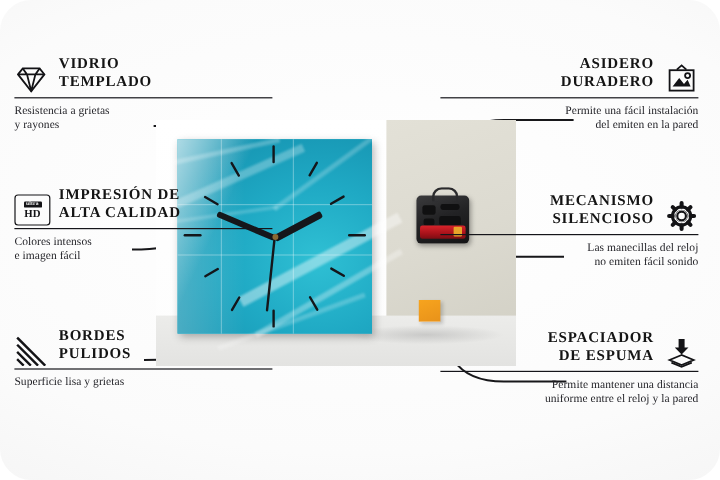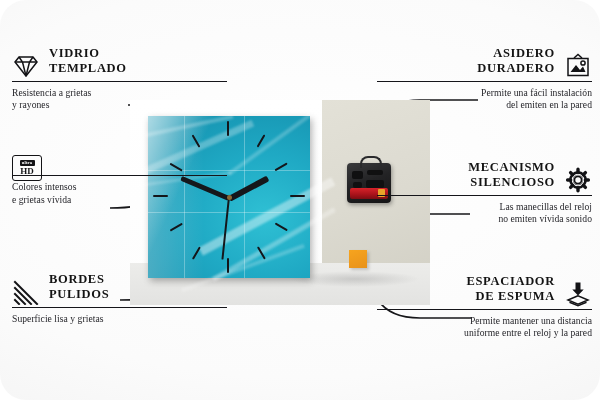--- a/index.html
+++ b/index.html
@@ -85,21 +85,21 @@
   .batt-plus{position:absolute;right:3px;top:1px;width:7px;height:8px;background:#e8a42a;border-radius:1px;}
   .spacer{
     position:absolute;left:219px;top:150px;width:18px;height:18px;
     background:linear-gradient(160deg,#f7a41e 0%,#e8921a 100%);
     box-shadow:2px 2px 3px rgba(0,0,0,.18);
   }
 
   
   .feat{position:absolute;width:215px;}
   .feat.left{left:12px;text-align:left;}
-  .feat.right{right:8px;text-align:right;}
+  .feat.right{right:18px;text-align:right;}
   .feat-head{display:flex;align-items:center;gap:9px;}
   .feat.right .feat-head{justify-content:flex-end;}
   .feat-title{
     font-size:12.5px;font-weight:700;letter-spacing:.055em;color:#141414;
     line-height:1.22;text-transform:uppercase;
   }
   .feat-rule{height:1.4px;background:#15151a;margin:4px 0 5px;}
   .feat-desc{
     font-size:9.6px;color:#25252a;line-height:1.3;letter-spacing:.005em;
   }
@@ -211,25 +211,29 @@
   </div>
 
   <div class="feat left p2">
     <div class="feat-head">
       <span class="ico">
         <span class="hd-badge">
           <span class="hd-ultra">ultra</span>
           <span class="hd-text">HD</span>
         </span>
       </span>
+      <div class="feat-title">
+        <div>IMPRESIÓN DE</div>
+        <div>ALTA CALIDAD</div>
+      </div>
     </div>
     <div class="feat-rule"></div>
     <div class="feat-desc">
       <div>Colores intensos</div>
-      <div>e grietas vívida</div>
+      <div>e imagen fácil</div>
     </div>
   </div>
 
   <div class="feat left p3">
     <div class="feat-head">
       <span class="ico">
         <svg viewBox="0 0 28 26" width="28" height="26" stroke="#131316" stroke-width="2" fill="none" stroke-linecap="square">
           <path d="M3 3 L25 25"></path>
             <path d="M3 9 L19 25"></path>
             <path d="M3 15 L13 25"></path>
@@ -283,21 +287,21 @@
                    M6.6 5.6 l2.1 2.1 M21.4 20.4 l-2.1-2.1 M6.6 20.4 l2.1-2.1 M21.4 5.6 l-2.1 2.1" stroke-linecap="round" stroke-width="3.4"></path>
           <circle cx="14" cy="13" r="7.6" stroke-width="2.6"></circle>
           <circle cx="14" cy="13" r="3.6" stroke="#fff" stroke-width="2.6"></circle>
           <circle cx="14" cy="13" r="3.6" stroke="#131316" stroke-width="1.8"></circle>
         </svg>
       </span>
     </div>
     <div class="feat-rule"></div>
     <div class="feat-desc">
       <div>Las manecillas del reloj</div>
-      <div>no emiten vívida sonido</div>
+      <div>no emiten fácil sonido</div>
     </div>
   </div>
 
   <div class="feat right r3">
     <div class="feat-head">
       <div class="feat-title">
         <div>ESPACIADOR</div>
         <div>DE ESPUMA</div>
       </div>
       <span class="ico">

